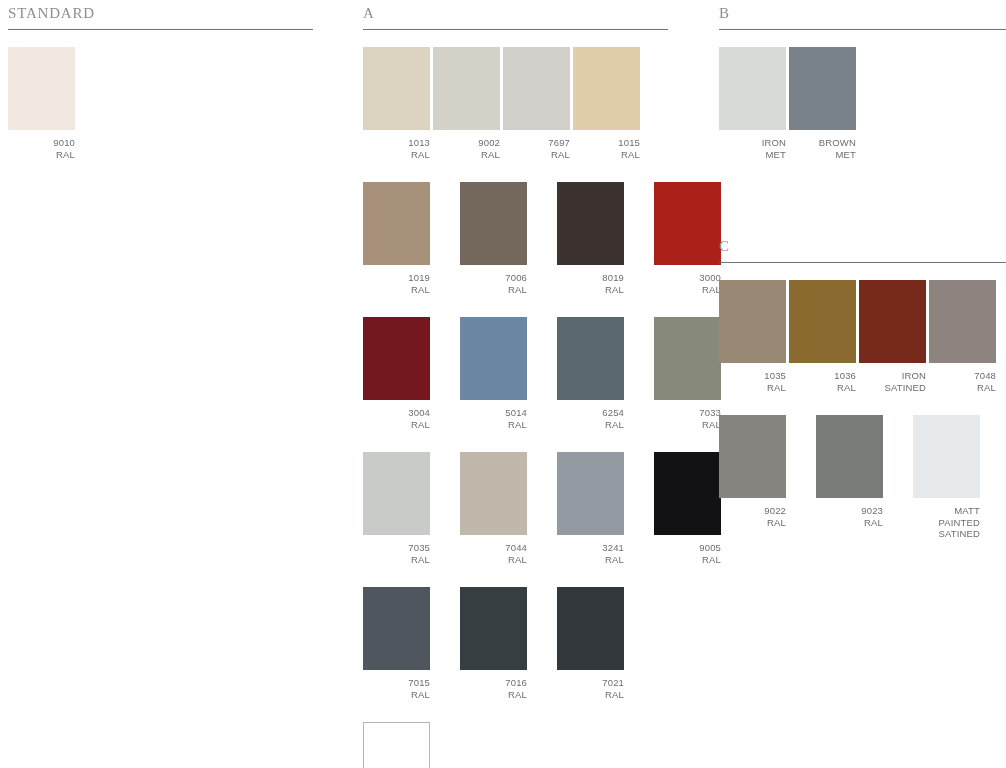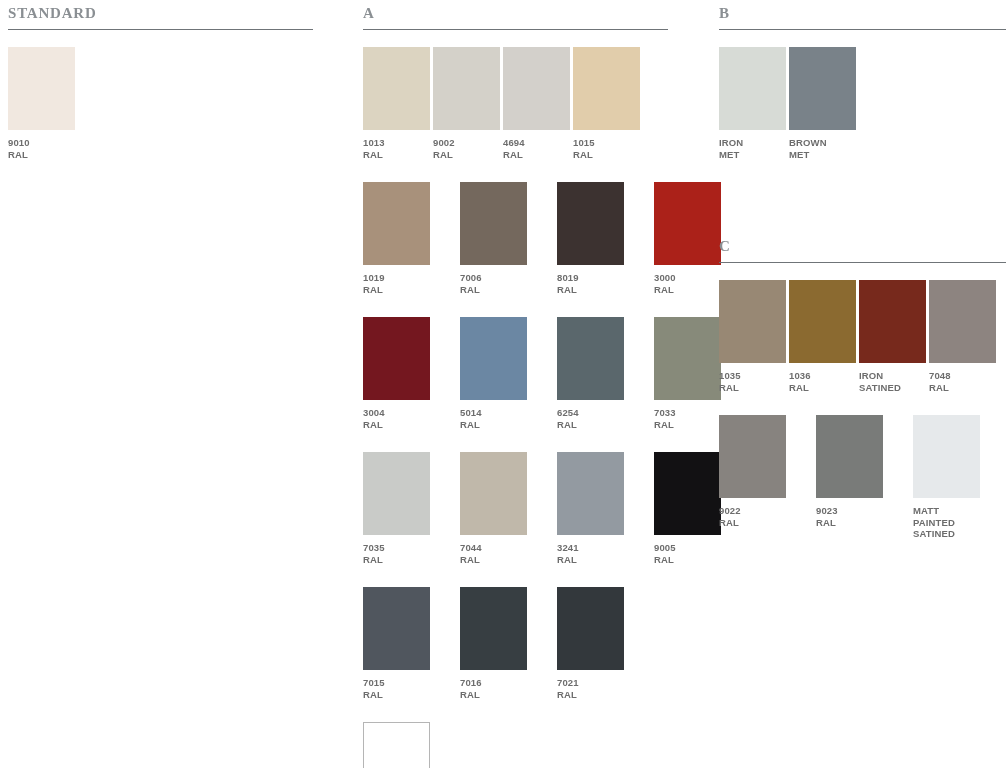--- a/index.html
+++ b/index.html
@@ -23,21 +23,21 @@
   
   .column {
     position: absolute;
     top: 0;
   }
   .col-standard { left: 8px;  width: 305px; }
   .col-a        { left: 363px; width: 305px; }
   .col-bc       { left: 719px; width: 287px; }
 
   
-  .group { position: relative; font-weight: bold; }
+  .group { position: relative; }
 
   .group-header {
     height: 30px;
     position: relative;
   }
   .group-title {
     position: absolute;
     left: 0;
     top: 5px;
     font-family: "Liberation Serif", serif;
@@ -55,20 +55,21 @@
     background: #6f7478;
   }
 
   
   .swatch-row {
     display: flex;
     flex-direction: row;
     align-items: flex-start;
     gap: 3px;
     margin-top: 17px;
+    text-align: right;
   }
   .swatch-cell {
     width: 67px;
     flex: 0 0 67px;
   }
   .swatch-chip {
     width: 67px;
     height: 83px;
     display: block;
   }
@@ -127,21 +128,21 @@
               <div class="swatch-label">1013
 RAL</div>
             </div>
             <div class="swatch-cell">
               <div class="swatch-chip" style="background: rgb(212, 209, 201);"></div>
               <div class="swatch-label">9002
 RAL</div>
             </div>
             <div class="swatch-cell">
               <div class="swatch-chip" style="background: rgb(211, 208, 203);"></div>
-              <div class="swatch-label">4694
+              <div class="swatch-label">7697
 RAL</div>
             </div>
             <div class="swatch-cell">
               <div class="swatch-chip" style="background: rgb(225, 205, 171);"></div>
               <div class="swatch-label">1015
 RAL</div>
             </div>
           </div>
           <div class="swatch-row">
             <div class="swatch-cell">

